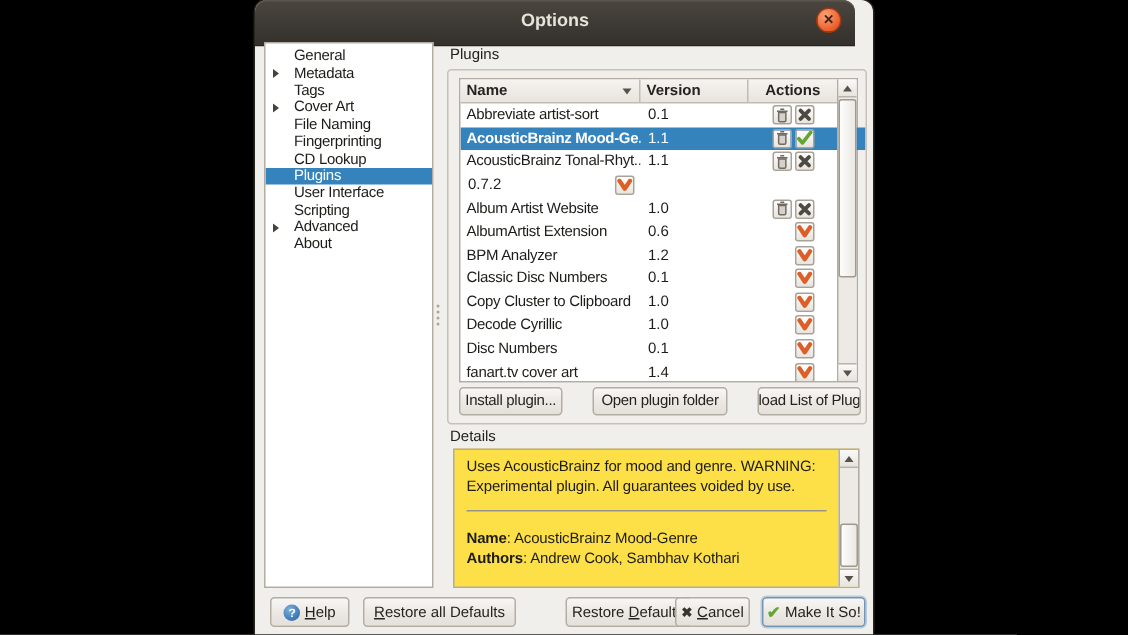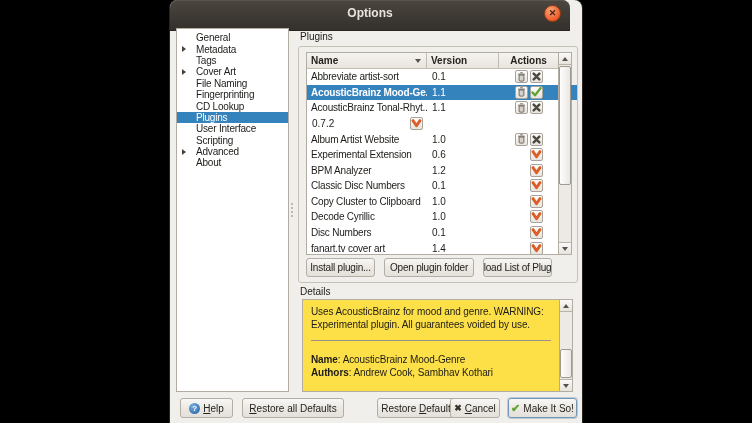--- a/index.html
+++ b/index.html
@@ -62,21 +62,21 @@
   .tri-up{border-bottom:4px solid #57534c;border-left:3px solid transparent;border-right:3px solid transparent;}
   .tri-down{border-top:4px solid #57534c;border-left:3px solid transparent;border-right:3px solid transparent;}
   .sb-thumb{position:absolute;left:0;width:12px;background:linear-gradient(90deg,#fdfdfc,#ebe8e3);
             border:1px solid #9f998f;border-radius:2px;}
   .table .sb-thumb{top:13px;height:119px;}
   .details-box .sb-thumb{top:49px;height:29px;}
   
   .btn{border:1px solid #b4ada3;border-radius:3px;background:linear-gradient(#f8f7f5,#eae6e1 60%,#e4e0da);
        font-size:10px;color:#26231f;display:flex;align-items:center;justify-content:center;
        white-space:nowrap;overflow:hidden;cursor:default;}
-  .plugin-buttons{position:absolute;left:7px;top:211px;display:flex;gap:9px;}
+  .plugin-buttons{position:absolute;left:7px;top:211px;display:flex;gap:20px;}
   .pbtn{height:19px;letter-spacing:-0.2px;}
   .pbtn0{width:69px;}.pbtn1{width:90px;}.pbtn2{width:69px;}
   
   .details-label{position:absolute;left:130px;top:286px;font-size:10px;color:#23211d;}
   .details-box{position:absolute;left:132px;top:299px;width:271px;height:93px;background:#fde047;border:1px solid #b2aca3;}
   .details-content{position:absolute;left:0;top:0;right:13px;bottom:0;padding:5px 4px 0 8px;
                    font-size:10px;color:#1e1c18;letter-spacing:-0.1px;line-height:13px;overflow:hidden;}
   .dline{white-space:nowrap;}
   .details-hr{border:none;border-top:1px solid #97928a;margin:9px 4px 13px 0;}
   .dfield{line-height:12.5px;white-space:nowrap;}
@@ -263,21 +263,21 @@
                 <span class="abtn">
                   <span class="aicon">
                     <svg width="9" height="9" viewBox="0 0 9 9">
                       <path d="M1.7 1.7L7.3 7.3M7.3 1.7L1.7 7.3" style="stroke:#4d4a44" stroke-width="2.5" stroke-linecap="round"></path>
                     </svg>
                   </span>
                 </span>
               </div>
             </div>
             <div class="trow">
-              <div class="td-name">Experimental Extension</div>
+              <div class="td-name">AlbumArtist Extension</div>
               <div class="td-version">0.6</div>
               <div class="td-actions">
                 <span class="abtn spacer"></span>
                 <span class="abtn">
                   <span class="aicon">
                     <svg width="11" height="9" viewBox="0 0 11 9">
                       <path d="M2 1.6L5.5 6.8L9 1.6" style="stroke:var(--orange)" stroke-width="2.9" fill="none" stroke-linecap="round" stroke-linejoin="round"></path>
                     </svg>
                   </span>
                 </span>

